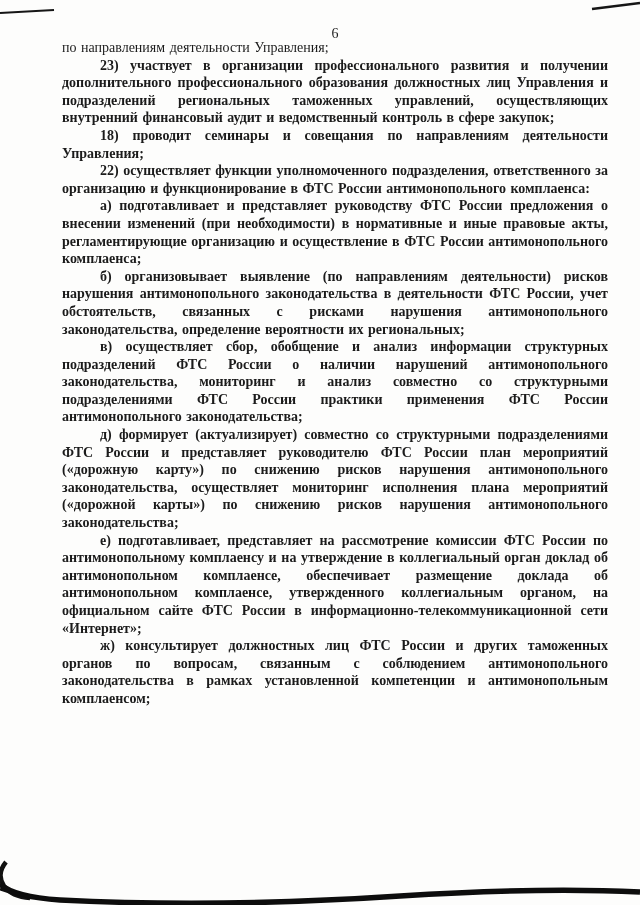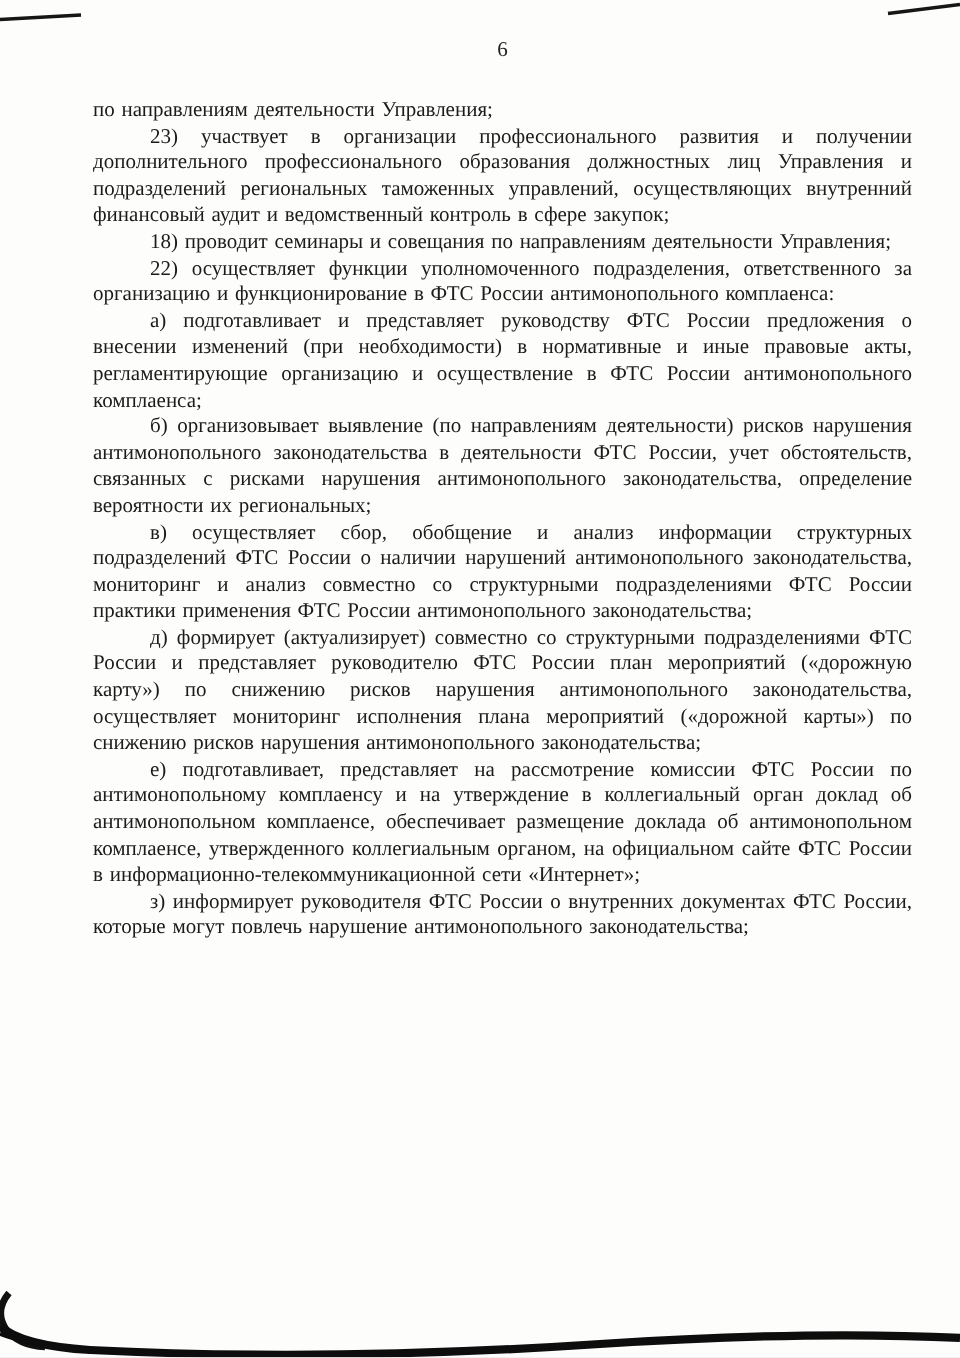--- a/index.html
+++ b/index.html
@@ -21,34 +21,35 @@
     position: absolute;
     top: 26px;
     left: 62px;
     width: 546px;
     text-align: center;
     font-size: 14px;
     color: #222;
   }
   .content {
     position: absolute;
-    top: 65px;
+    top: 39px;
     left: 62px;
     width: 546px;
     font-size: 14px;
     line-height: 17.6px;
     text-align: justify;
     word-spacing: 1px;
   }
   .content p {
     margin: 0;
     padding: 0;
   }
   .content p.indent {
     text-indent: 38px;
+    font-weight: bold;
   }
   .artifacts {
     position: absolute;
     top: 0;
     left: 0;
     pointer-events: none;
   }
 </style>
 </head>
 <body>
@@ -60,21 +61,21 @@
   <div class="content">
     <p>по направлениям деятельности Управления;</p>
     <p class="indent">23) участвует в организации профессионального развития и получении дополнительного профессионального образования должностных лиц Управления и подразделений региональных таможенных управлений, осуществляющих внутренний финансовый аудит и ведомственный контроль в сфере закупок;</p>
     <p class="indent">18) проводит семинары и совещания по направлениям деятельности Управления;</p>
     <p class="indent">22) осуществляет функции уполномоченного подразделения, ответственного за организацию и функционирование в ФТС России антимонопольного комплаенса:</p>
     <p class="indent">а) подготавливает и представляет руководству ФТС России предложения о внесении изменений (при необходимости) в нормативные и иные правовые акты, регламентирующие организацию и осуществление в ФТС России антимонопольного комплаенса;</p>
     <p class="indent">б) организовывает выявление (по направлениям деятельности) рисков нарушения антимонопольного законодательства в деятельности ФТС России, учет обстоятельств, связанных с рисками нарушения антимонопольного законодательства, определение вероятности их региональных;</p>
     <p class="indent">в) осуществляет сбор, обобщение и анализ информации структурных подразделений ФТС России о наличии нарушений антимонопольного законодательства, мониторинг и анализ совместно со структурными подразделениями ФТС России практики применения ФТС России антимонопольного законодательства;</p>
     <p class="indent">д) формирует (актуализирует) совместно со структурными подразделениями ФТС России и представляет руководителю ФТС России план мероприятий («дорожную карту») по снижению рисков нарушения антимонопольного законодательства, осуществляет мониторинг исполнения плана мероприятий («дорожной карты») по снижению рисков нарушения антимонопольного законодательства;</p>
     <p class="indent">е) подготавливает, представляет на рассмотрение комиссии ФТС России по антимонопольному комплаенсу и на утверждение в коллегиальный орган доклад об антимонопольном комплаенсе, обеспечивает размещение доклада об антимонопольном комплаенсе, утвержденного коллегиальным органом, на официальном сайте ФТС России в информационно-телекоммуникационной сети «Интернет»;</p>
-    <p class="indent">з) информирует руководителя ФТС России о внутренних документах ФТС России, которые могут повлечь нарушение антимонопольного законодательства;</p>
+    <p class="indent">ж) консультирует должностных лиц ФТС России и других таможенных органов по вопросам, связанным с соблюдением антимонопольного законодательства в рамках установленной компетенции и антимонопольным комплаенсом;</p>
   </div>
 
   <svg class="artifacts" width="640" height="905" viewBox="0 0 640 905">
 
     <path d="M0,13 L54,10" stroke="#161616" stroke-width="2.2" fill="none"></path>
 
     <path d="M592,9 L640,3" stroke="#161616" stroke-width="2.4" fill="none"></path>
 
     <path d="M6,862 Q-4,874 4,886 Q12,897 30,898" stroke="#111" stroke-width="4.5" fill="none"></path>
 

